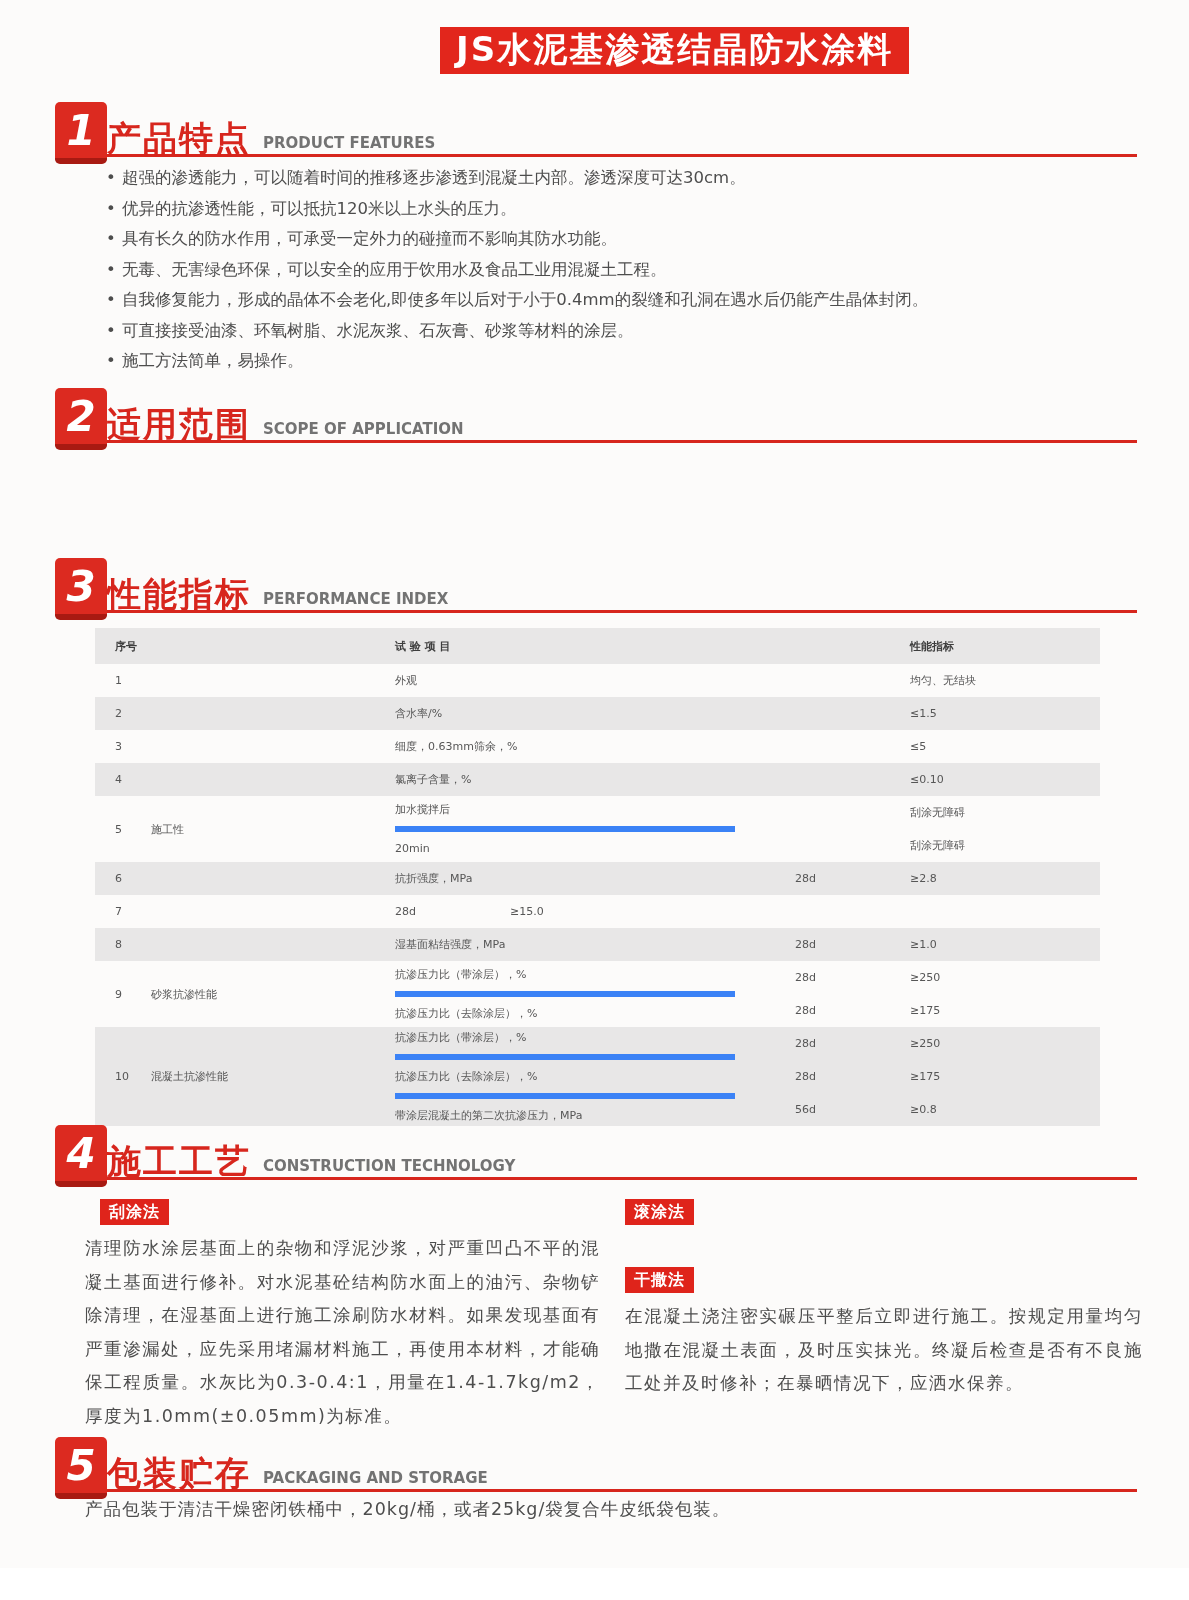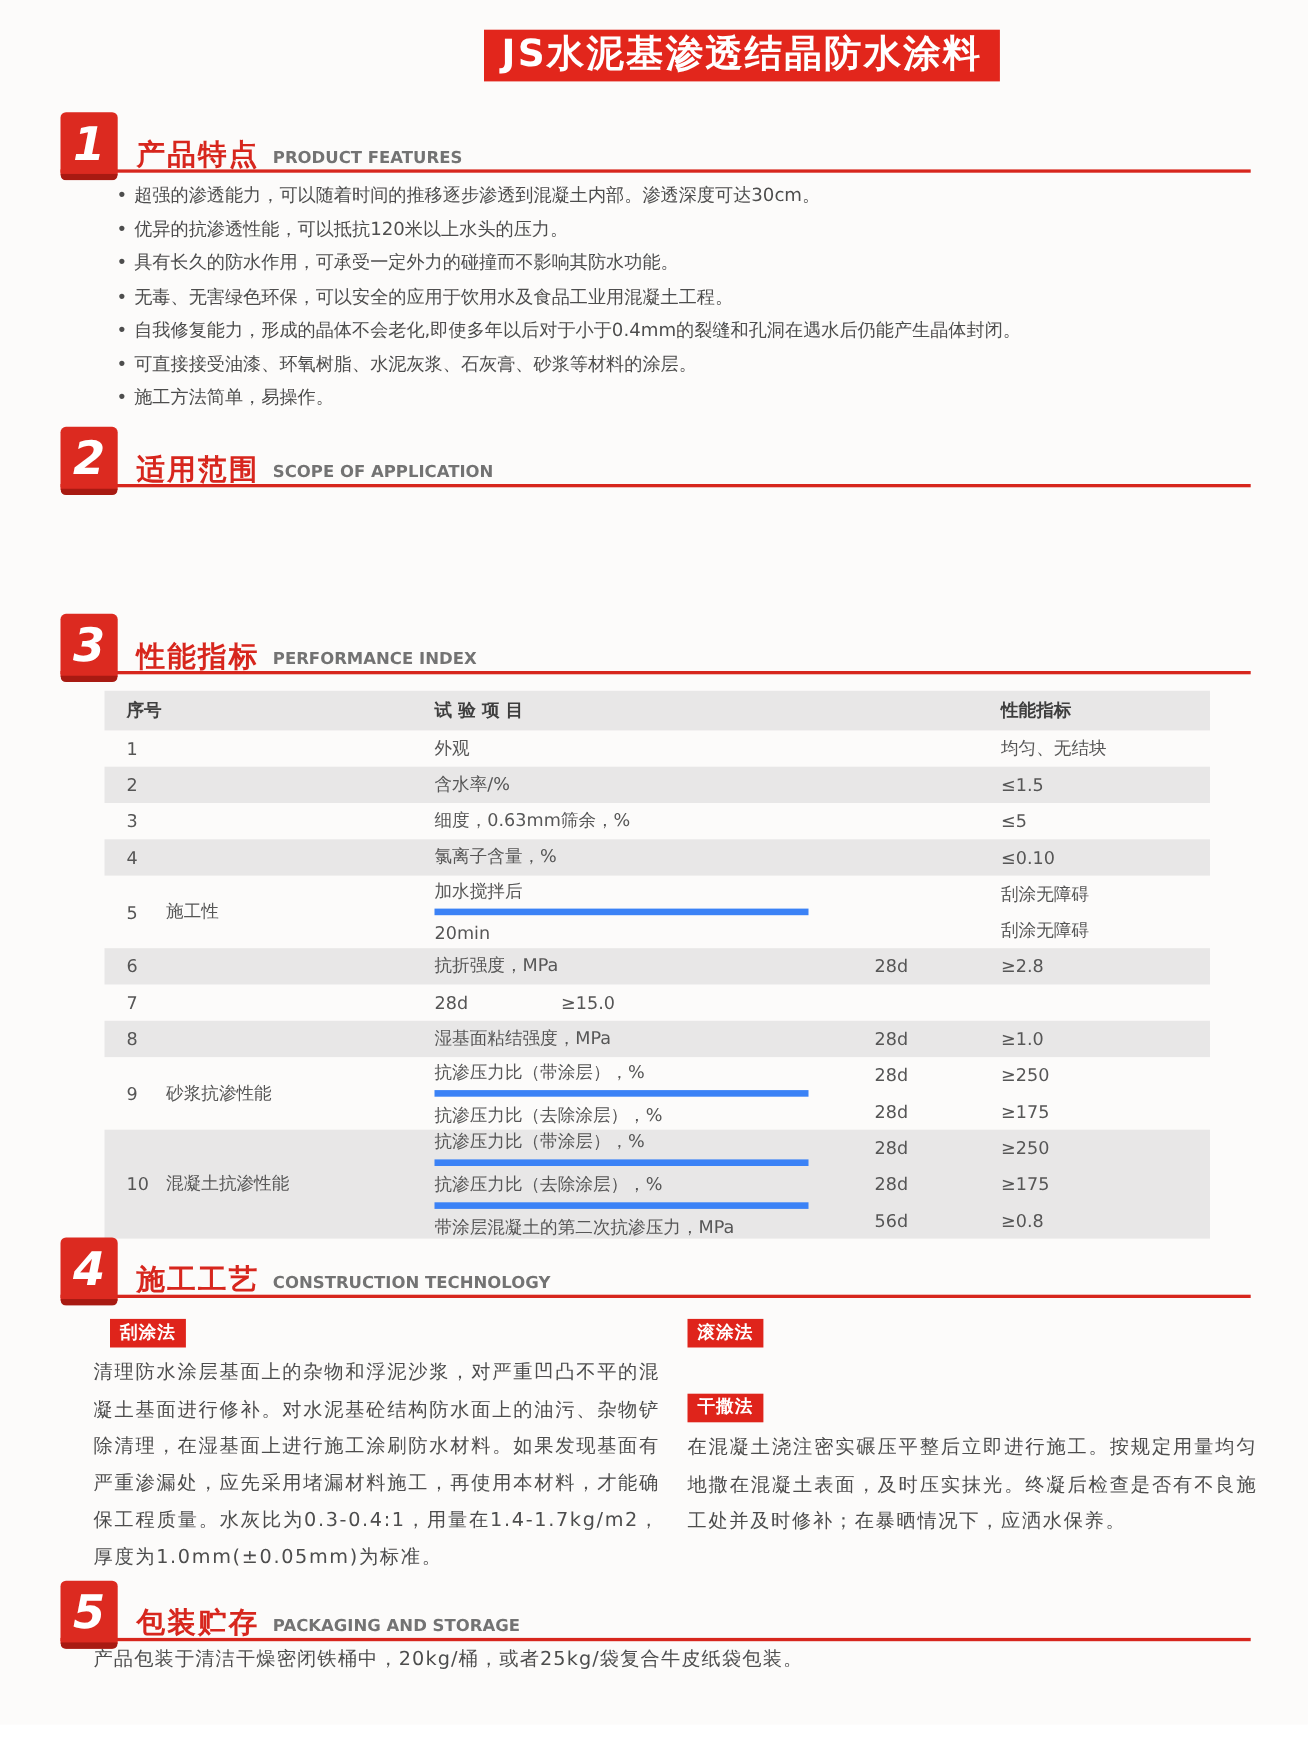--- a/index.html
+++ b/index.html
@@ -23,21 +23,21 @@
     display:flex;align-items:flex-end;box-sizing:border-box;
   }
   .sec-num{
     width:52px;height:62px;margin-bottom:-10px;
     background:#dc2a20;border-bottom:6px solid #a81a12;border-radius:5px;
     color:#fff;font-size:42px;font-weight:bold;font-style:italic;
     display:flex;align-items:center;justify-content:center;box-sizing:border-box;
     flex:0 0 auto;
   }
   .sec-title{
-    margin-left:17px;color:#d7261d;font-size:26px;font-weight:bold;
+    color:#d7261d;font-size:34px;font-weight:bold;
     line-height:0.95;letter-spacing:2px;white-space:nowrap;
   }
   .sec-sub{
     margin-left:12px;margin-bottom:2px;color:#737373;
     font-size:15px;font-weight:bold;white-space:nowrap;
   }
   
   .bullets{
     position:absolute;left:104px;top:163px;width:1040px;
     list-style:none;margin:0;padding:0;
@@ -52,21 +52,21 @@
   
   .body-text{
     position:absolute;color:#4d4d4d;font-size:17.5px;
     line-height:34px;text-align:justify;letter-spacing:0.5px;
   }
   #scope-body{top:452px;left:85px;width:1024px;}
   #packaging-body{top:1492px;left:85px;width:1060px;letter-spacing:1px;}
   
   .ptable{
     position:absolute;top:628px;left:95px;width:1005px;
-    font-size:16px;color:#565656;
+    font-size:11px;color:#565656;
   }
   .trow{display:flex;align-items:center;box-sizing:border-box;}
   .thead{height:36px;background:#e8e7e7;font-weight:bold;color:#3e3e3e;}
   .r{height:33px;}
   .r2{height:66px;}
   .r3{height:99px;}
   .shade{background:#e8e7e7;}
   .c-no{width:56px;padding-left:20px;box-sizing:border-box;flex:0 0 auto;}
   .c-cat{width:244px;box-sizing:border-box;flex:0 0 auto;}
   .c-item{width:400px;box-sizing:border-box;flex:0 0 auto;}

